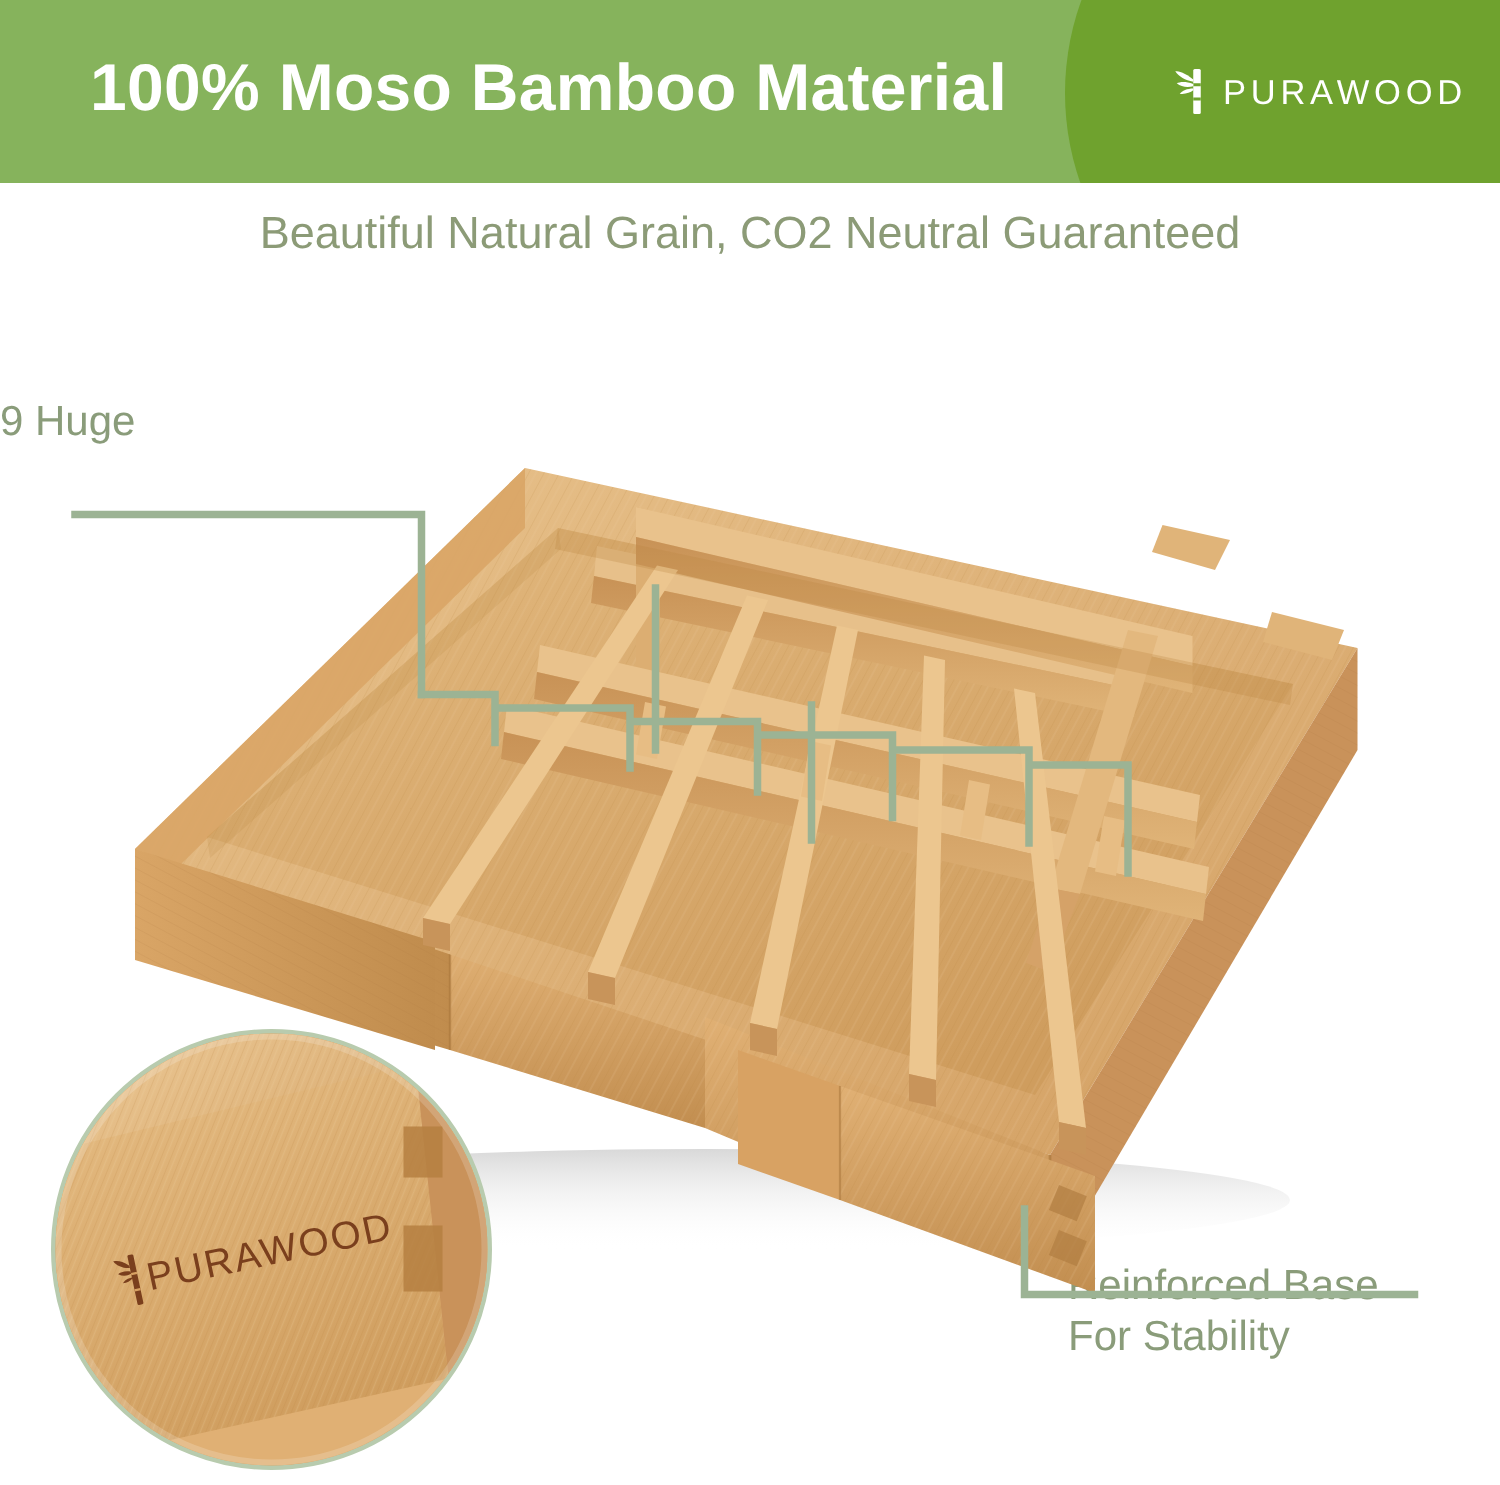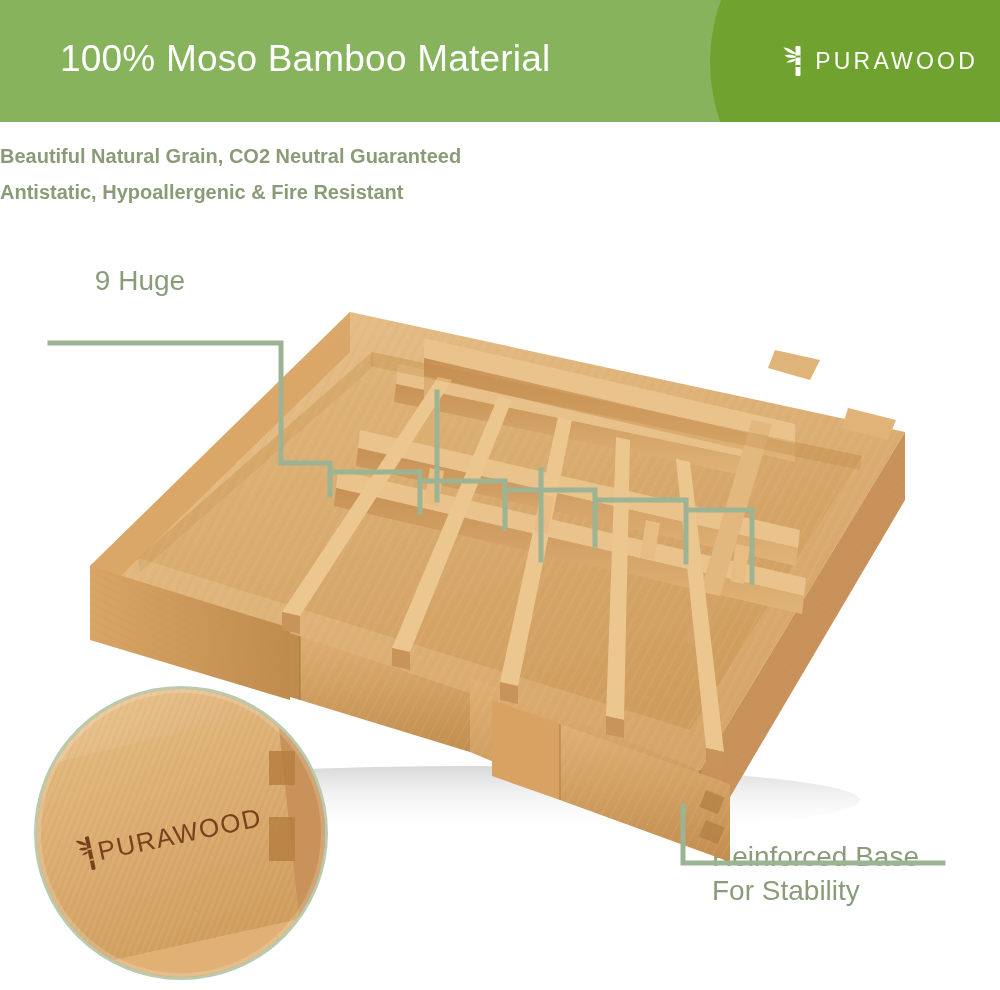--- a/index.html
+++ b/index.html
@@ -6,35 +6,35 @@
   html,body{margin:0;padding:0;background:#fff;}
   body{width:1000px;height:990px;position:relative;overflow:hidden;
        font-family:"Liberation Sans", sans-serif;-webkit-font-smoothing:antialiased;}
 
   
   .banner{position:absolute;left:0;top:0;width:1000px;height:122px;
           background:#86b35c;overflow:hidden;}
   .banner-circle{position:absolute;right:-70px;top:-118px;width:360px;height:360px;
           border-radius:50%;background:#6fa22e;}
   .banner-title{position:absolute;left:60px;top:29px;width:700px;
-          color:#ffffff;font-size:37px;line-height:60px;letter-spacing:.2px;
-          font-weight:400;white-space:nowrap;}
+          color:#ffffff;font-size:44px;line-height:60px;letter-spacing:.2px;
+          font-weight:700;white-space:nowrap;}
   .logo{position:absolute;right:22px;top:44px;display:flex;align-items:center;gap:6px;}
   .logo-mark{width:26px;height:34px;display:block;}
   .logo-text{color:#ffffff;font-size:23px;letter-spacing:3.2px;line-height:34px;
           font-weight:300;}
 
   
-  .subtitle{position:absolute;left:0;top:138px;width:1000px;text-align:left;
-          color:#8c9b77;font-size:20px;line-height:36px;font-weight:700;}
+  .subtitle{position:absolute;left:0;top:138px;width:1000px;text-align:center;
+          color:#8c9b77;font-size:30px;line-height:36px;font-weight:400;}
   .subtitle .l2{display:block;}
 
   
   .callout{position:absolute;color:#8a9c7a;font-size:28px;line-height:34px;}
-  .callout-left{left:0px;top:264px;width:280px;text-align:center;}
+  .callout-left{left:0px;top:264px;width:280px;text-align:left;}
   .callout-right{left:712px;top:840px;width:290px;text-align:left;}
 
   
   .stage{position:absolute;left:0;top:0;width:1000px;height:990px;}
   .stage svg{position:absolute;left:0;top:0;}
 
   
   .inset{position:absolute;left:34px;top:686px;width:288px;height:288px;
          border-radius:50%;border:3px solid #b8cbae;overflow:hidden;
          background:#d9a463;}
@@ -58,21 +58,20 @@
         <path d="M12.5 12 C7.5 10 3.5 10.5 1.5 11.5 C4.5 14 8.5 14.5 12.5 13.5 Z" fill="#ffffff"></path>
         <path d="M12.5 15 C8.5 15 5 16.5 3.5 18.5 C7 19 10.5 17.8 12.5 16.2 Z" fill="#ffffff"></path>
       </svg>
     </span>
     <span class="logo-text">PURAWOOD</span>
   </div>
 </div>
 
 <div class="subtitle">
   <span>Beautiful Natural Grain, CO2 Neutral Guaranteed</span>
-  <span class="l2">Antistatic, Hypoallergenic &amp; Fire Resistant</span>
 </div>
 
 <div class="callout callout-left">
   <div>9 Huge</div>
 </div>
 
 <div class="callout callout-right">
   <div>Reinforced Base</div>
   <div>For Stability</div>
 </div>

